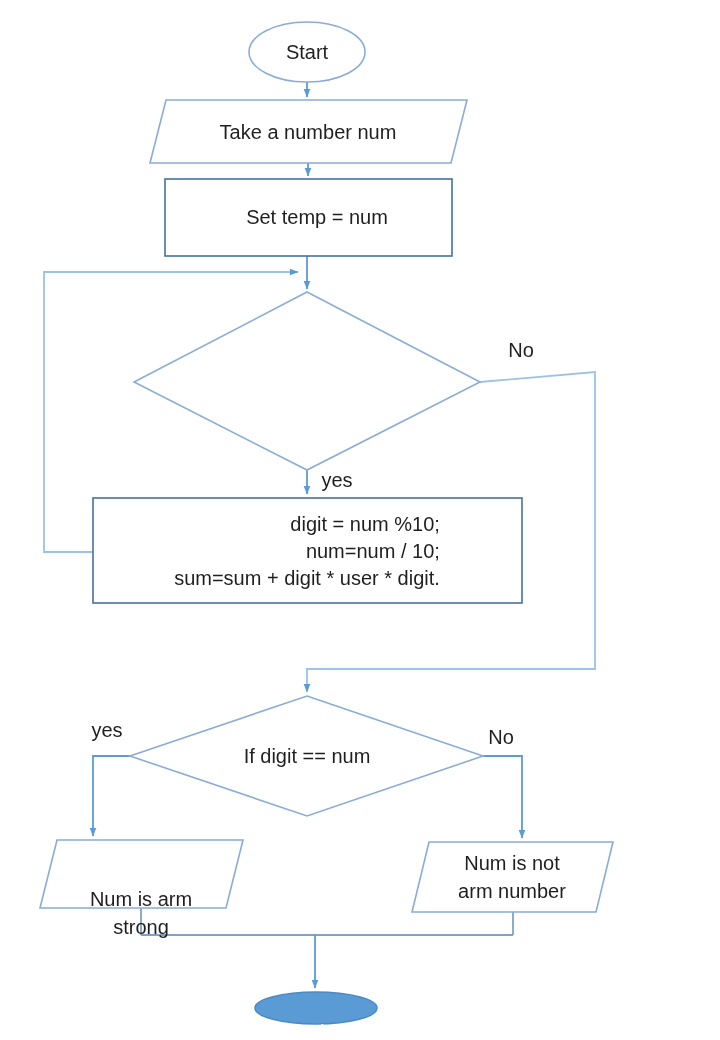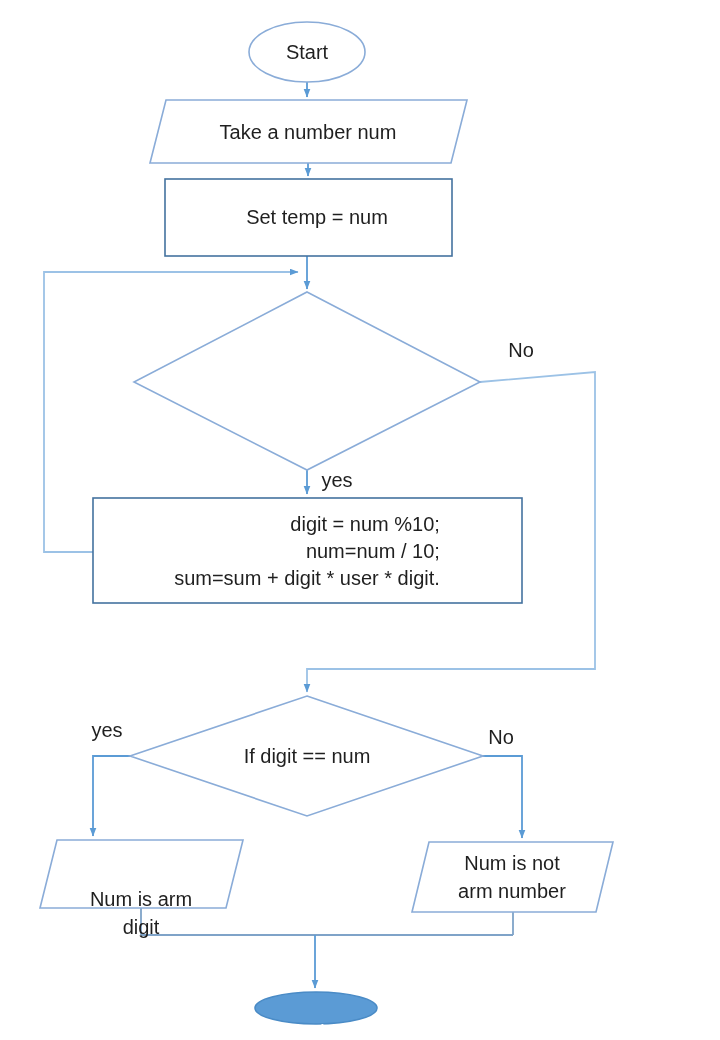--- a/index.html
+++ b/index.html
@@ -122,21 +122,21 @@
   </div>
 
   <div class="lbl" style="left:307px; top:756px;">If digit == num</div>
 
   <div class="lbl" style="left:107px; top:730px;">yes</div>
 
   <div class="lbl" style="left:501px; top:737px;">No</div>
 
   <div class="lbl" style="left:141px; top:875px;margin-top:38px;">
     <span>Num is arm</span>
-    <span>digit</span>
+    <span>strong</span>
   </div>
 
   <div class="lbl" style="left:512px; top:877px;">
     <span>Num is not</span>
     <span>arm number</span>
   </div>
 
   <div class="lbl end-label" style="left:308px; top:1007px;margin-top:25px;">end</div>
 
 </div>

